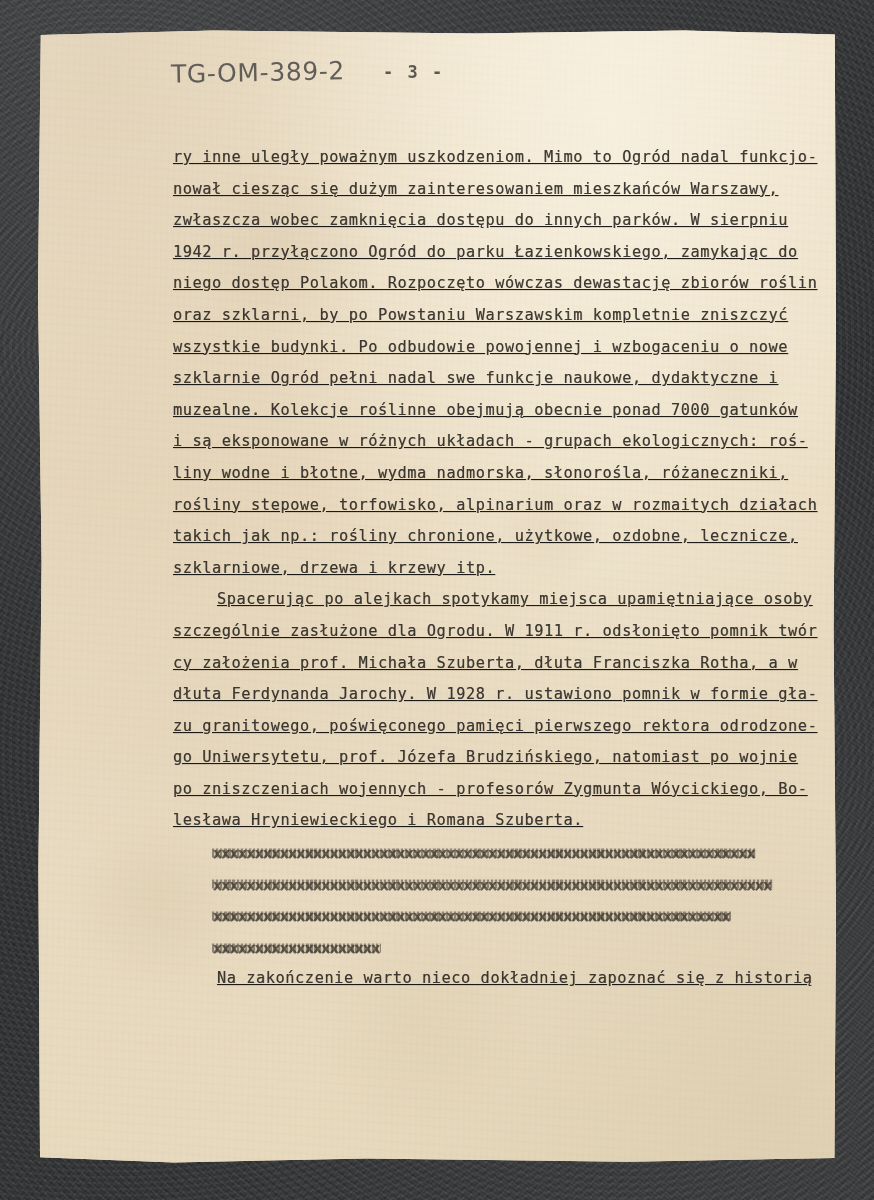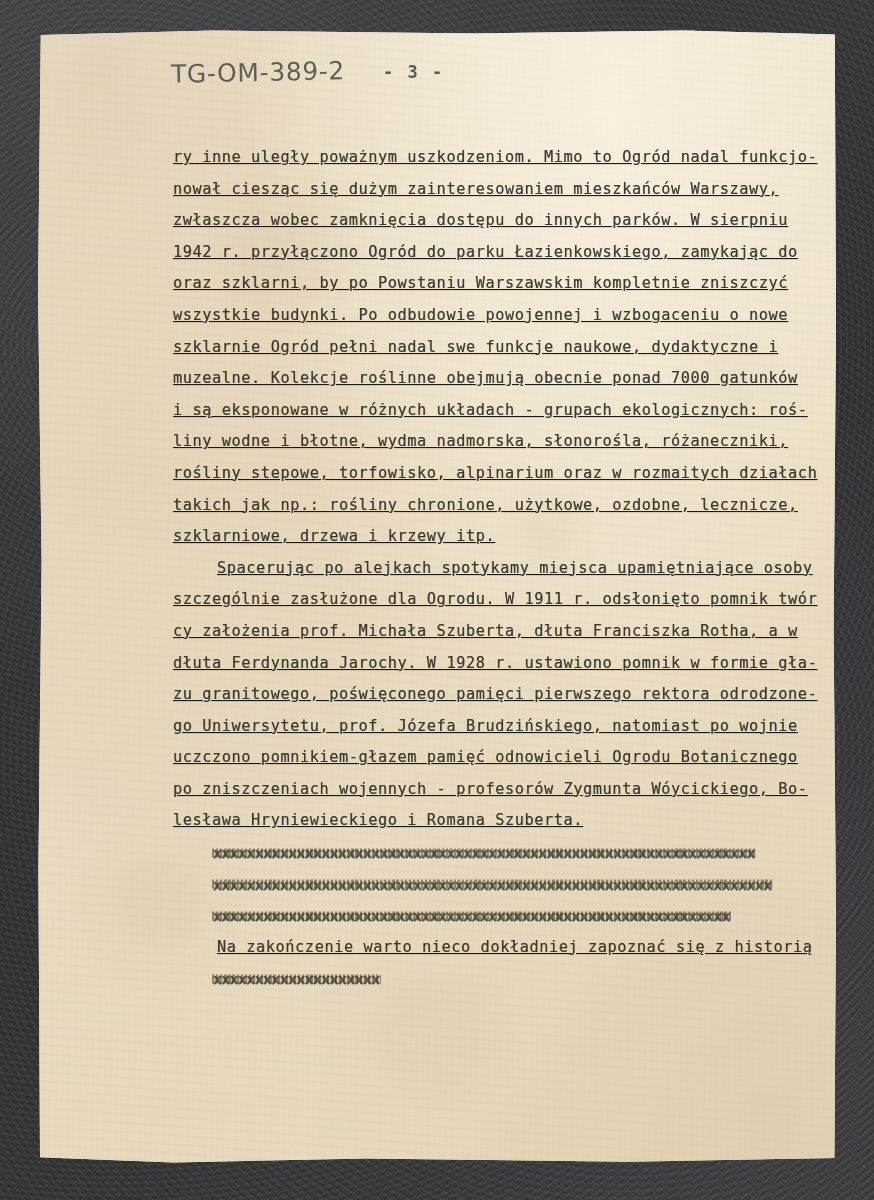--- a/index.html
+++ b/index.html
@@ -174,38 +174,38 @@
   <div id="header-row">
     <div id="ref-mark">TG-OM-389-2</div>
     <div id="page-number">- 3 -</div>
   </div>
 
   <div id="body-block">
       <div class="line">ry inne uległy poważnym uszkodzeniom. Mimo to Ogród nadal funkcjo-</div>
       <div class="line">nował ciesząc się dużym zainteresowaniem mieszkańców Warszawy,</div>
       <div class="line">zwłaszcza wobec zamknięcia dostępu do innych parków. W sierpniu</div>
       <div class="line">1942 r. przyłączono Ogród do parku Łazienkowskiego, zamykając do</div>
+      <div class="line">niego dostęp Polakom. Rozpoczęto wówczas dewastację zbiorów roślin</div>
       <div class="line">oraz szklarni, by po Powstaniu Warszawskim kompletnie zniszczyć</div>
       <div class="line">wszystkie budynki. Po odbudowie powojennej i wzbogaceniu o nowe</div>
       <div class="line">szklarnie Ogród pełni nadal swe funkcje naukowe, dydaktyczne i</div>
       <div class="line">muzealne. Kolekcje roślinne obejmują obecnie ponad 7000 gatunków</div>
       <div class="line">i są eksponowane w różnych układach - grupach ekologicznych: roś-</div>
       <div class="line">liny wodne i błotne, wydma nadmorska, słonorośla, różaneczniki,</div>
       <div class="line">rośliny stepowe, torfowisko, alpinarium oraz w rozmaitych działach</div>
       <div class="line">takich jak np.: rośliny chronione, użytkowe, ozdobne, lecznicze,</div>
       <div class="line">szklarniowe, drzewa i krzewy itp.</div>
       <div class="line indent">Spacerując po alejkach spotykamy miejsca upamiętniające osoby</div>
       <div class="line">szczególnie zasłużone dla Ogrodu. W 1911 r. odsłonięto pomnik twór</div>
       <div class="line">cy założenia prof. Michała Szuberta, dłuta Franciszka Rotha, a w</div>
       <div class="line">dłuta Ferdynanda Jarochy. W 1928 r. ustawiono pomnik w formie gła-</div>
       <div class="line">zu granitowego, poświęconego pamięci pierwszego rektora odrodzone-</div>
       <div class="line">go Uniwersytetu, prof. Józefa Brudzińskiego, natomiast po wojnie</div>
-      <div class="line">uczczono pomnikiem-głazem pamięć odnowicieli Ogrodu Botanicznego</div>
       <div class="line">po zniszczeniach wojennych - profesorów Zygmunta Wóycickiego, Bo-</div>
       <div class="line">lesława Hryniewieckiego i Romana Szuberta.</div>
       <div class="line struck"><span class="over">xxxxxxxxxxxxxxxxxxxxxxxxxxxxxxxxxxxxxxxxxxxxxxxxxxxxxxxxxxxxxxxxx</span></div>
       <div class="line struck"><span class="over">xxxxxxxxxxxxxxxxxxxxxxxxxxxxxxxxxxxxxxxxxxxxxxxxxxxxxxxxxxxxxxxxxxx</span></div>
       <div class="line struck"><span class="over">xxxxxxxxxxxxxxxxxxxxxxxxxxxxxxxxxxxxxxxxxxxxxxxxxxxxxxxxxxxxxx</span></div>
+      <div class="line struck"><span class="over">xxxxxxxxxxxxxxxxxxxx</span></div>
       <div class="line indent">Na zakończenie warto nieco dokładniej zapoznać się z historią</div>
-      <div class="line struck"><span class="over">xxxxxxxxxxxxxxxxxxxx</span></div>
     </div>
 
 </div>
 
 </body></html>

